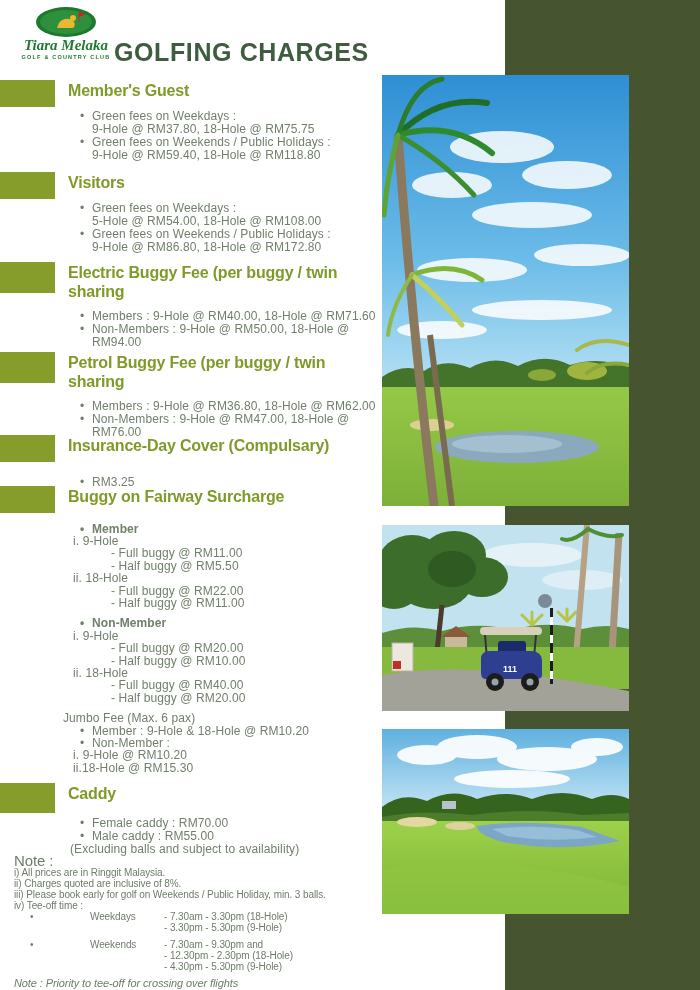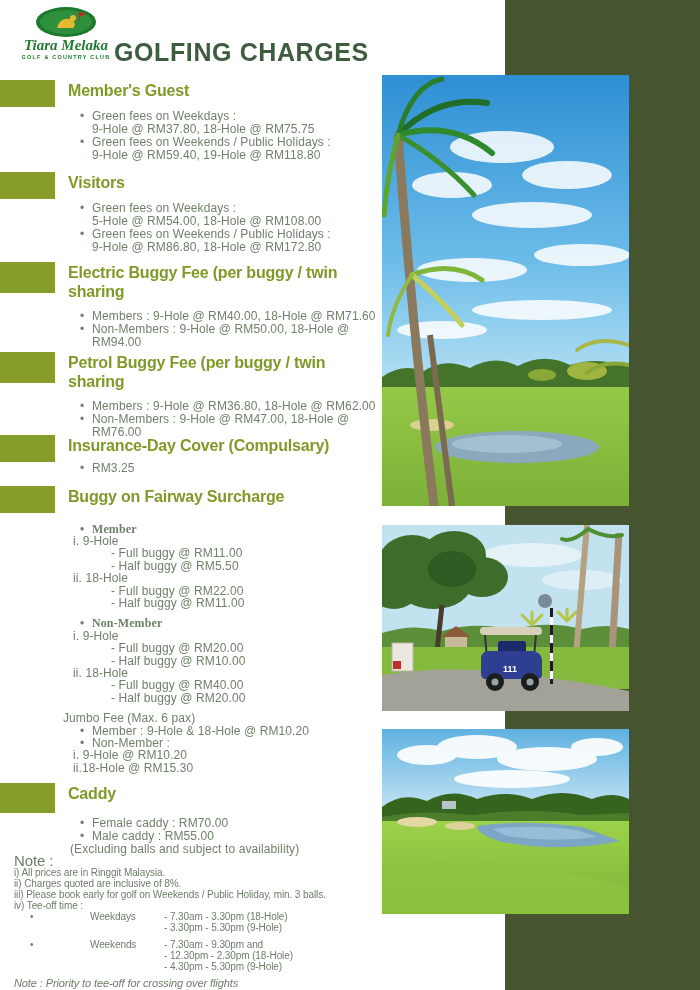--- a/index.html
+++ b/index.html
@@ -22,31 +22,31 @@
   
   #sections{position:absolute;left:0;top:0;width:400px;}
   .sec{position:absolute;left:0;width:400px;}
   .tab{position:absolute;left:0;top:-2px;width:55px;height:27px;background:#879d2b;}
   .sec h2{margin:0 0 0 68px;font-size:16px;line-height:18.5px;color:#7f9a28;
     letter-spacing:-.2px;font-weight:bold;}
   .sec-body{margin-top:9px;}
   .li{position:relative;font-size:12px;line-height:13px;color:#70806b;letter-spacing:.1px;}
   .bullet{padding-left:92px;}
   .bullet::before{content:"\2022";position:absolute;left:80px;}
-  .bold{font-weight:bold;font-family:Liberation Serif, serif;}
+  .bold{font-weight:bold;}
   .cont{padding-left:92px;}
   .roman{padding-left:73px;}
   .dash{padding-left:111px;}
   .plain{padding-left:63px;}
   .plain2{padding-left:70px;}
   .gap{height:8px;}
   .sec-0{top:82px}.sec-1{top:174px}.sec-2{top:264px}.sec-3{top:354px}
   .sec-4{top:437px}.sec-5{top:488px}.sec-6{top:785px}
   .sec-2 .tab,.sec-3 .tab{height:31px}
-  .sec-4 .sec-body{margin-top:6px}
+  .sec-4 .sec-body{margin-top:20px}
   .sec-5 .sec-body{margin-top:16px}
   .sec-5 .li{line-height:12.4px}
   .sec-6 .tab{height:30px}
   .sec-6 .sec-body{margin-top:13px}
   
   #notes{position:absolute;left:14px;top:855px;width:382px;font-size:10px;line-height:11px;
     color:#6d7d69;letter-spacing:-.1px;}
   .note-head{font-weight:normal;font-size:15px;line-height:12px;}
   .tee-row{display:flex;margin-top:0;}
   .tee-b{width:14px;padding-left:16px;}
@@ -204,21 +204,21 @@
 <h1 class="page-title">GOLFING CHARGES</h1>
 
 <div id="sections">
     <div class="sec sec-0">
       <div class="tab"></div>
       <h2>Member's Guest</h2>
       <div class="sec-body">
         <div class="li bullet">Green fees on Weekdays :</div>
         <div class="li cont">9-Hole @ RM37.80, 18-Hole @ RM75.75</div>
         <div class="li bullet">Green fees on Weekends / Public Holidays :</div>
-        <div class="li cont">9-Hole @ RM59.40, 19-Hole @ RM118.80</div>
+        <div class="li cont">9-Hole @ RM59.40, 18-Hole @ RM118.80</div>
       </div>
     </div>
     <div class="sec sec-1">
       <div class="tab"></div>
       <h2>Visitors</h2>
       <div class="sec-body">
         <div class="li bullet">Green fees on Weekdays :</div>
         <div class="li cont">5-Hole @ RM54.00, 18-Hole @ RM108.00</div>
         <div class="li bullet">Green fees on Weekends / Public Holidays :</div>
         <div class="li cont">9-Hole @ RM86.80, 18-Hole @ RM172.80</div>

